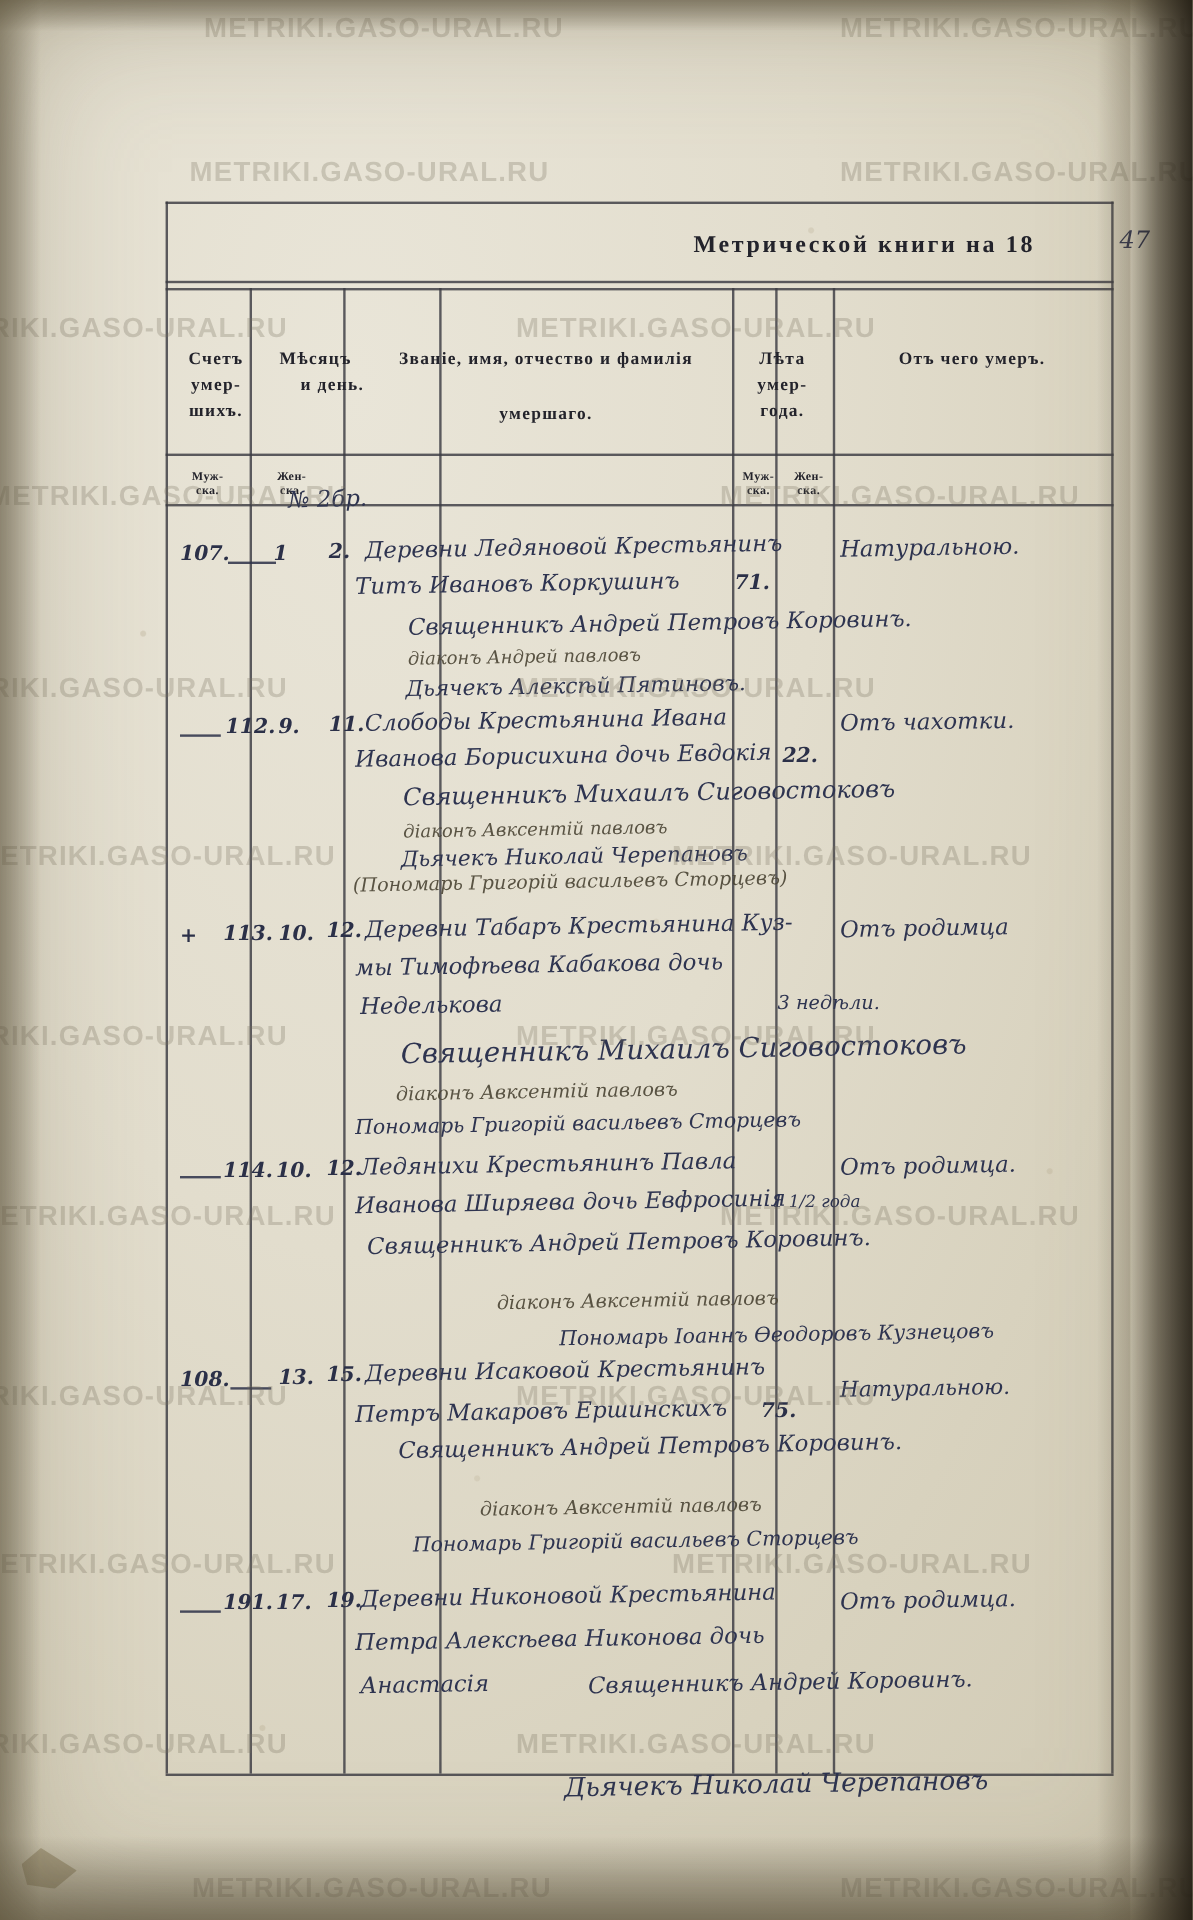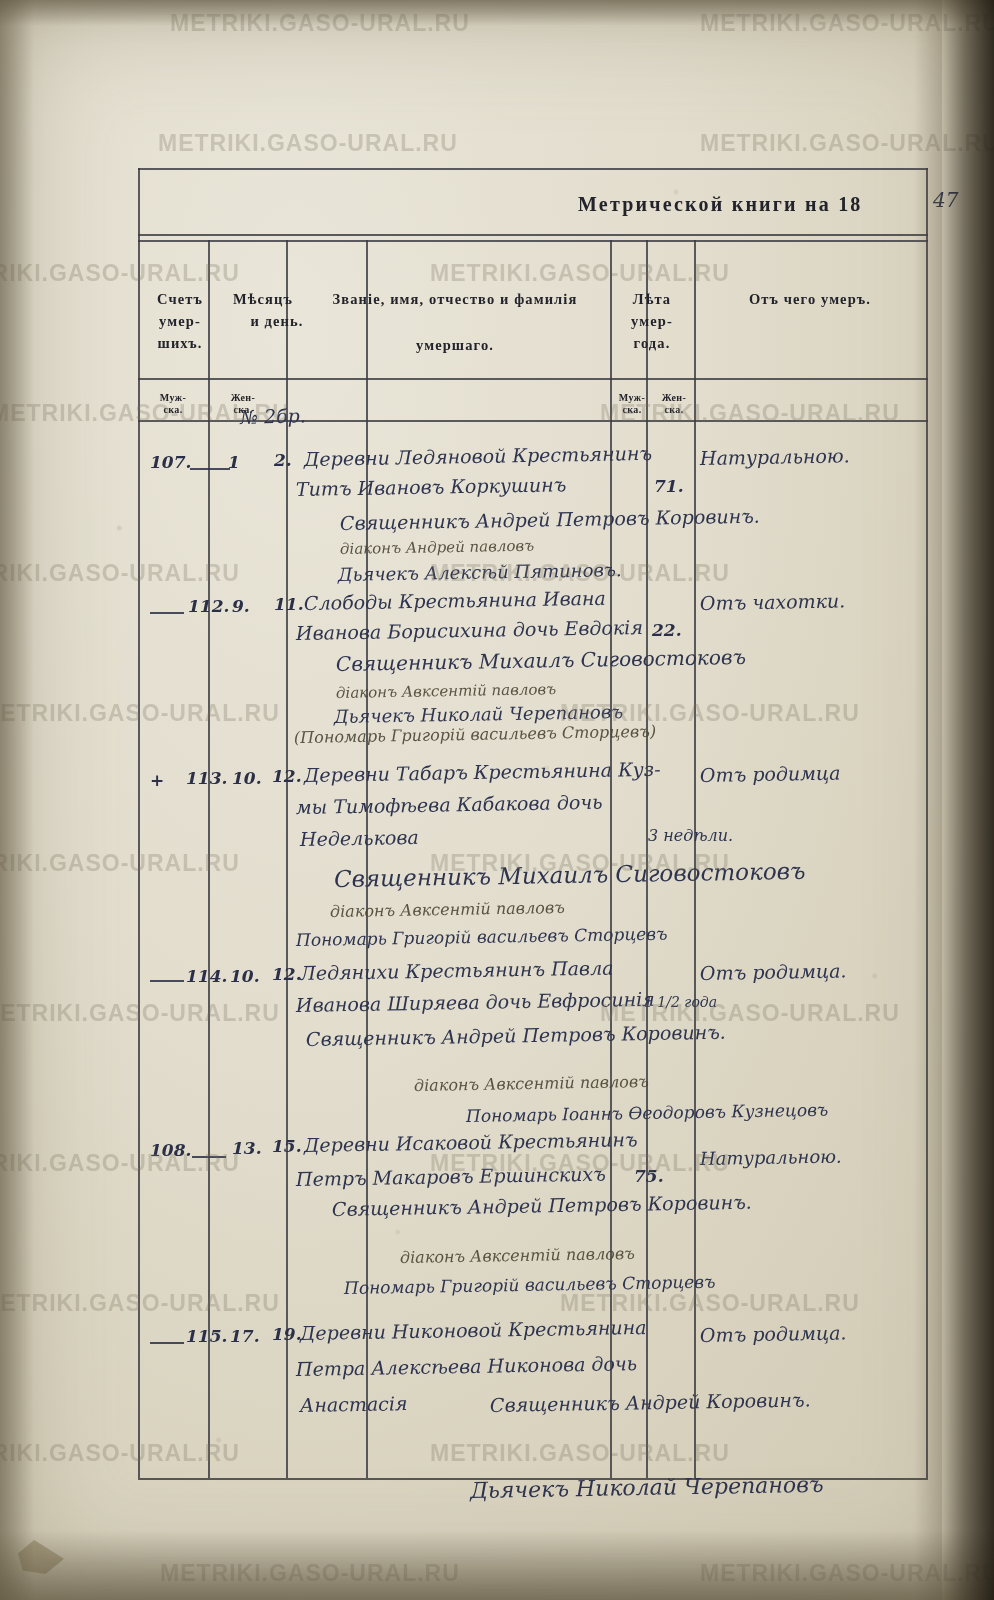--- a/index.html
+++ b/index.html
@@ -218,21 +218,21 @@
   <div class="printed subhead" style="left:650px; top:404px; width:48px;">ска.</div>
 
   <div class="hw ink1" style="left:240px; top:406px; font-size:19px; transform:rotate(-1.5deg);">№ 2бр.</div>
 
   <div class="num" style="left:150px; top:452px;">107.</div>
   <div class="dash" style="left:190px; top:468px; width:40px;"></div>
   <div class="num" style="left:228px; top:452px;">1</div>
   <div class="num" style="left:274px; top:450px;">2.</div>
   <div class="hw ink1" style="left:304px; top:448px; font-size:19px; transform:rotate(-1deg);">Деревни Ледяновой Крестьянинъ</div>
   <div class="hw ink1" style="left:296px; top:478px; font-size:19px; transform:rotate(-1deg);">Титъ Ивановъ Коркушинъ</div>
-  <div class="num" style="left:612px; top:476px;padding-left:42px;">71.</div>
+  <div class="num" style="left:612px; top:476px;">71.</div>
   <div class="hw ink1" style="left:700px; top:447px; font-size:19px; transform:rotate(-1deg);">Натуральною.</div>
   <div class="hw ink1" style="left:340px; top:512px; font-size:19px; transform:rotate(-1deg);">Священникъ Андрей Петровъ Коровинъ.</div>
   <div class="hw ink2" style="left:340px; top:540px; font-size:15px; transform:rotate(-1deg);">діаконъ Андрей павловъ</div>
   <div class="hw ink1" style="left:338px; top:564px; font-size:18px; transform:rotate(-1deg);">Дьячекъ Алексѣй Пятиновъ.</div>
 
   <div class="dash" style="left:150px; top:612px; width:34px;"></div>
   <div class="num" style="left:188px; top:596px;">112.</div>
   <div class="num" style="left:232px; top:596px;">9.</div>
   <div class="num" style="left:274px; top:594px;">11.</div>
   <div class="hw ink1" style="left:304px; top:592px; font-size:19px; transform:rotate(-1deg);">Слободы Крестьянина Ивана</div>
@@ -275,21 +275,21 @@
   <div class="num" style="left:272px; top:1136px;">15.</div>
   <div class="hw ink1" style="left:304px; top:1134px; font-size:19px; transform:rotate(-1deg);">Деревни Исаковой Крестьянинъ</div>
   <div class="hw ink1" style="left:296px; top:1168px; font-size:19px; transform:rotate(-1deg);">Петръ Макаровъ Ершинскихъ</div>
   <div class="num" style="left:634px; top:1166px;">75.</div>
   <div class="hw ink1" style="left:700px; top:1148px; font-size:18px; transform:rotate(-1deg);">Натуральною.</div>
   <div class="hw ink1" style="left:332px; top:1198px; font-size:19px; transform:rotate(-1deg);">Священникъ Андрей Петровъ Коровинъ.</div>
   <div class="hw ink2" style="left:400px; top:1248px; font-size:16px; transform:rotate(-1deg);">діаконъ Авксентій павловъ</div>
   <div class="hw ink1" style="left:344px; top:1278px; font-size:17px; transform:rotate(-1deg);">Пономарь Григорій васильевъ Сторцевъ</div>
 
   <div class="dash" style="left:150px; top:1342px; width:34px;"></div>
-  <div class="num" style="left:186px; top:1326px;">115.</div>
+  <div class="num" style="left:186px; top:1326px;">191.</div>
   <div class="num" style="left:230px; top:1326px;">17.</div>
   <div class="num" style="left:272px; top:1324px;">19.</div>
   <div class="hw ink1" style="left:300px; top:1322px; font-size:19px; transform:rotate(-1deg);">Деревни Никоновой Крестьянина</div>
   <div class="hw ink1" style="left:296px; top:1358px; font-size:19px; transform:rotate(-1deg);">Петра Алексѣева Никонова дочь</div>
   <div class="hw ink1" style="left:300px; top:1394px; font-size:19px; transform:rotate(-1deg);">Анастасія</div>
   <div class="hw ink1" style="left:700px; top:1324px; font-size:19px; transform:rotate(-1deg);">Отъ родимца.</div>
   <div class="hw ink1" style="left:490px; top:1394px; font-size:19px; transform:rotate(-1deg);">Священникъ Андрей Коровинъ.</div>
   <div class="hw ink1" style="left:470px; top:1478px; font-size:22px; transform:rotate(-1deg);">Дьячекъ Николай Черепановъ</div>
 
   <div class="wm" style="left:170px; top:10px;">METRIKI.GASO-URAL.RU</div>

